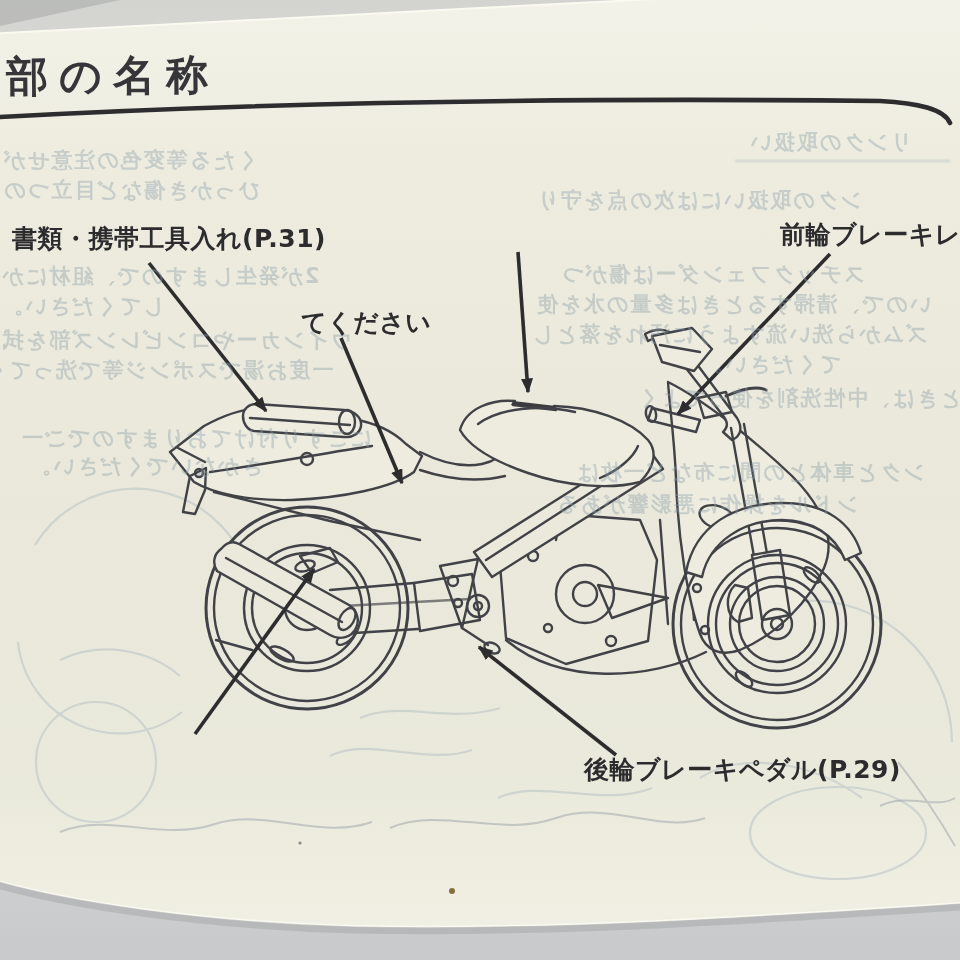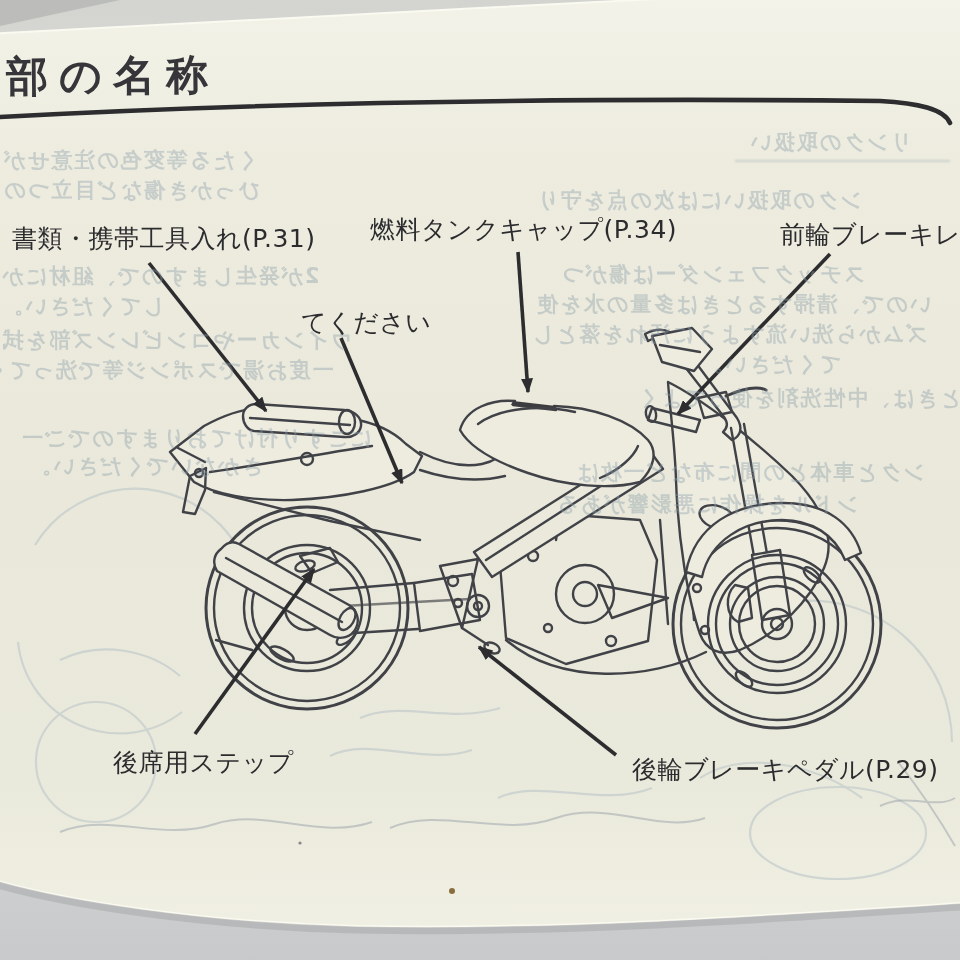--- a/index.html
+++ b/index.html
@@ -2,21 +2,21 @@
 <html><head>
 <meta charset="utf-8">
 <style>
   html,body{margin:0;padding:0;background:#c9cacb;}
   .photo{position:relative;width:960px;height:960px;overflow:hidden;
          background:linear-gradient(180deg,#d3d4d0 0%,#d8d9d5 8%,#d2d3d1 85%,#c8c9cb 100%);
          font-family:"DejaVu Sans",sans-serif;}
   .layer{position:absolute;left:0;top:0;}
   .header-title{position:absolute;left:6px;top:48px;font-size:42px;font-weight:600;
          color:#36363a;letter-spacing:11px;transform:rotate(-0.6deg);white-space:nowrap;}
-  .callout{position:absolute;font-size:25px;font-weight:400;color:#2c2c2f;
+  .callout{position:absolute;font-size:25px;font-weight:700;color:#2c2c2f;
          white-space:nowrap;letter-spacing:0.5px;}
   .ghost{position:absolute;color:#8da0ab;opacity:.40;transform:scaleX(-1);
          filter:blur(.7px);font-size:21px;font-weight:600;letter-spacing:2px;white-space:nowrap;}
   .ghost-underline{position:absolute;height:2px;background:#8da0ab;opacity:.35;filter:blur(.8px);}
 </style>
 </head>
 <body>
 
 <div class="photo">
 
@@ -243,19 +243,17 @@
   <div class="ghost" style="left:535px;top:290px;">いので、清掃するときは多量の水を使</div>
   <div class="ghost" style="left:530px;top:320px;">ズムから洗い流すように汚れを落とし</div>
   <div class="ghost" style="left:700px;top:350px;">てください。</div>
   <div class="ghost" style="left:635px;top:384px;">いときは、中性洗剤を使ってよく</div>
   <div class="ghost" style="left:575px;top:458px;">ンクと車体との間に布など一枚は</div>
   <div class="ghost" style="left:555px;top:490px;">ンドルを操作に悪影響がある</div>
 
   <div class="header-title">部の名称</div>
 
   <div class="callout" style="left:12px;top:222px;">書類・携帯工具入れ(P.31)</div>
-  <div class="callout" style="left:370px;top:213px;">燃料タンクキャップ(P.34)</div>
   <div class="callout" style="left:780px;top:218px;">前輪ブレーキレバー</div>
   <div class="callout" style="left:301px;top:306px;">てください</div>
-  <div class="callout" style="left:113px;top:746px;">後席用ステップ</div>
-  <div class="callout" style="left:584px;top:753px;margin-left:48px;">後輪ブレーキペダル(P.29)</div>
+  <div class="callout" style="left:584px;top:753px;">後輪ブレーキペダル(P.29)</div>
 
 </div>
 
 </body></html>

